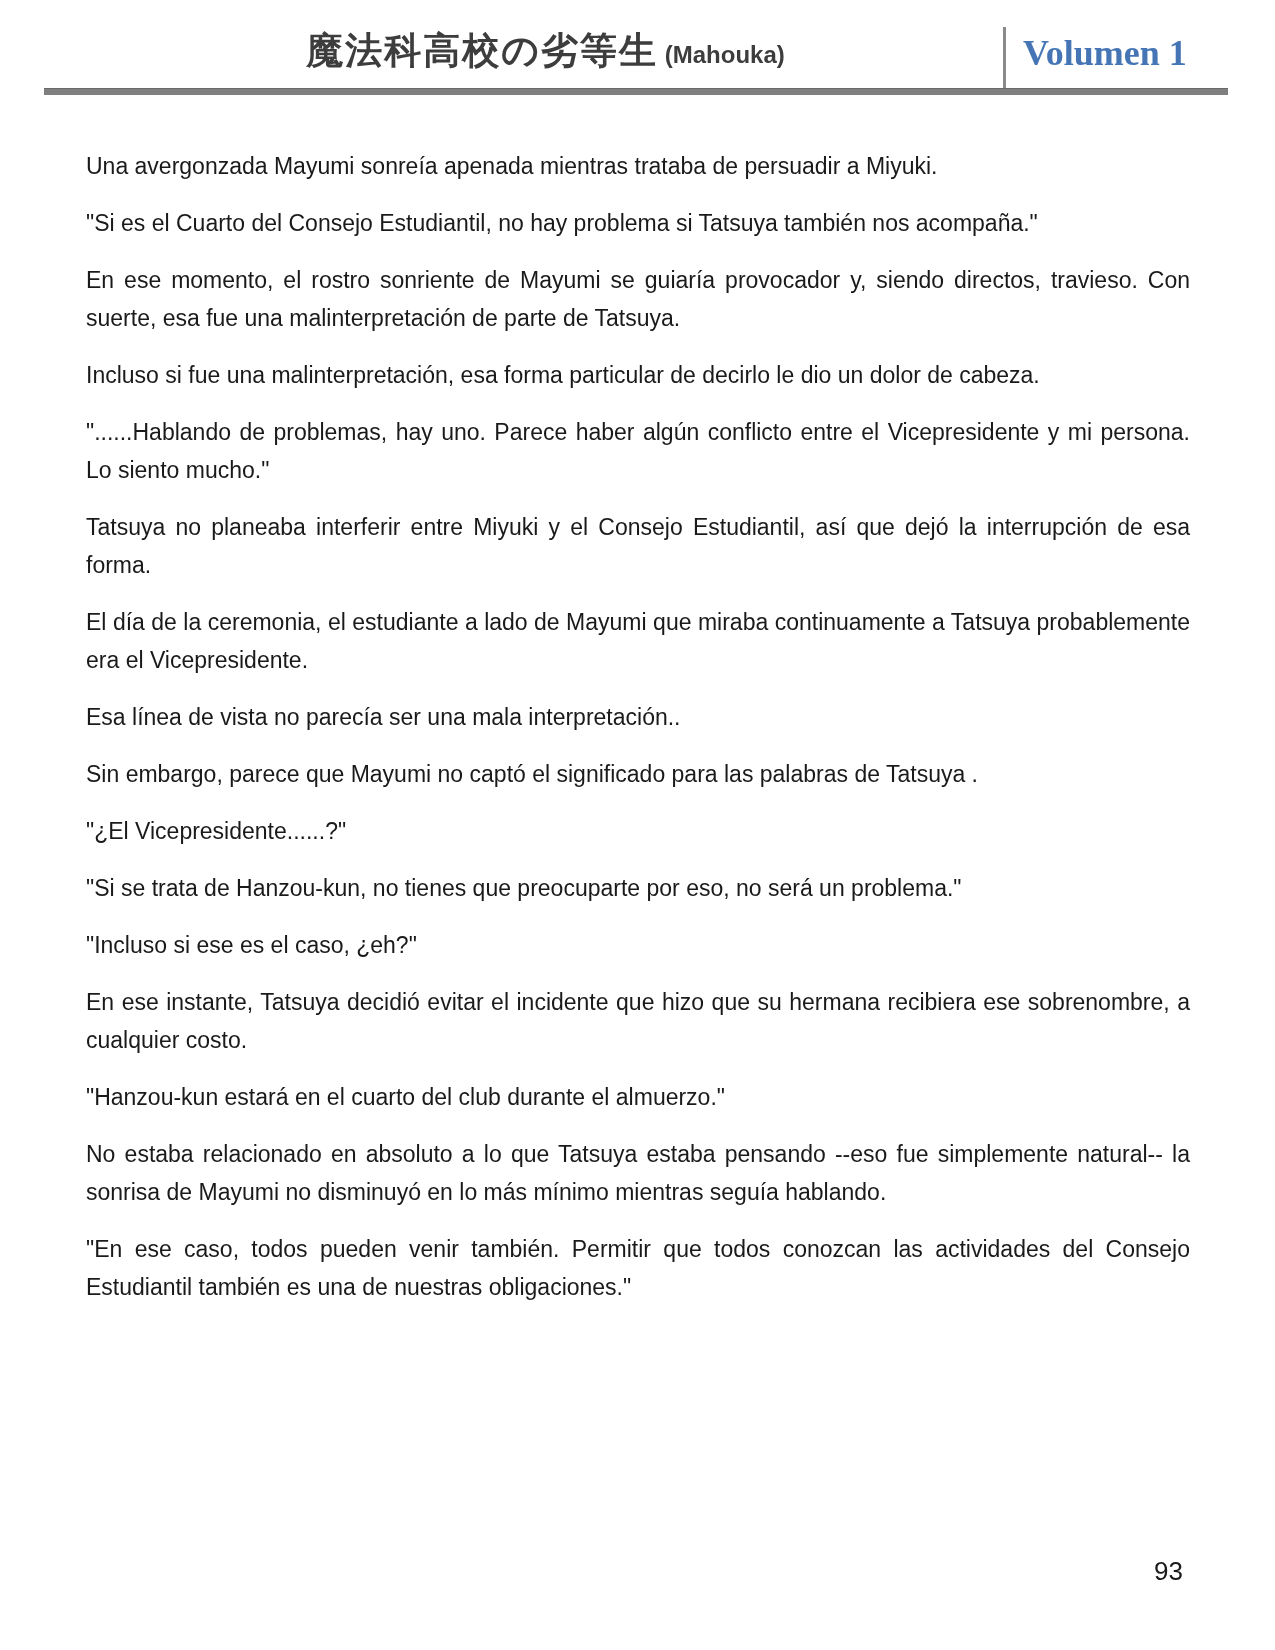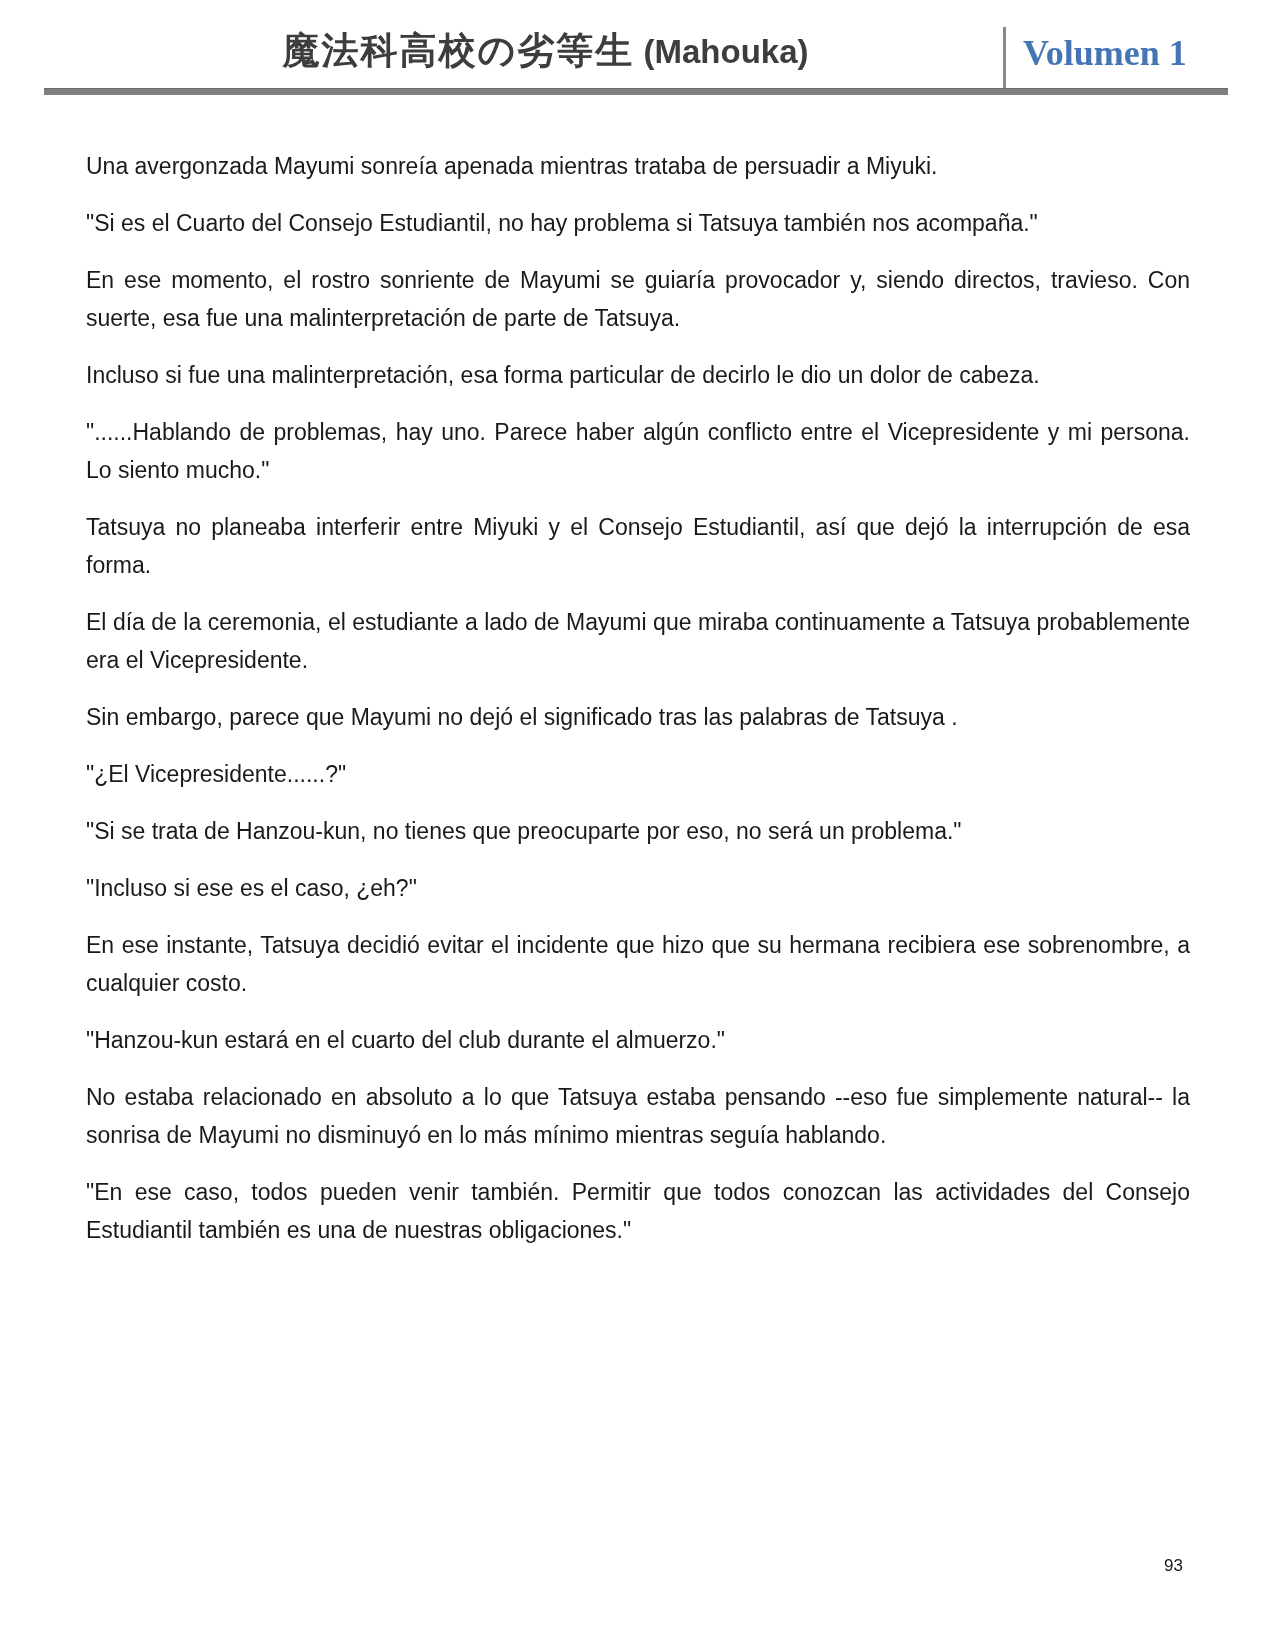--- a/index.html
+++ b/index.html
@@ -31,21 +31,21 @@
   }
   .title-jp {
     font-family: "Liberation Serif", "DejaVu Serif", serif;
     font-size: 37px;
     font-weight: 600;
     letter-spacing: 2px;
     margin-left: 44px;
   }
   .title-suffix {
     font-family: "Liberation Sans", sans-serif;
-    font-size: 33px;
+    font-size: 24px;
     font-weight: 700;
   }
   .header-divider {
     position: absolute;
     left: 1003px;
     top: 27px;
     width: 3px;
     height: 61px;
     background: #8a8a8a;
   }
@@ -81,21 +81,21 @@
     text-align: justify;
   }
   .body-text p {
     margin: 0 0 19px 0;
   }
   
   .page-number {
     position: absolute;
     top: 1556px;
     right: 92px;
-    font-size: 17px;
+    font-size: 26px;
     color: #1a1a1a;
   }
 </style>
 </head>
 <body>
 
 <div class="page">
 
   <header class="header">
     <div class="header-title">
@@ -107,21 +107,22 @@
   </header>
 
   <main class="body-text">
     <p>Una avergonzada Mayumi sonreía apenada mientras trataba de persuadir a Miyuki.</p>
     <p>"Si es el Cuarto del Consejo Estudiantil, no hay problema si Tatsuya también nos acompaña."</p>
     <p>En ese momento, el rostro sonriente de Mayumi se guiaría provocador y, siendo directos, travieso. Con suerte, esa fue una malinterpretación de parte de Tatsuya.</p>
     <p>Incluso si fue una malinterpretación, esa forma particular de decirlo le dio un dolor de cabeza.</p>
     <p>"......Hablando de problemas, hay uno. Parece haber algún conflicto entre el Vicepresidente y mi persona. Lo siento mucho."</p>
     <p>Tatsuya no planeaba interferir entre Miyuki y el Consejo Estudiantil, así que dejó la interrupción de esa forma.</p>
     <p>El día de la ceremonia, el estudiante a lado de Mayumi que miraba continuamente a Tatsuya probablemente era el Vicepresidente.</p>
-    <p>Sin embargo, parece que Mayumi no dejó el significado tras las palabras de Tatsuya .</p>
+    <p>Esa línea de vista no parecía ser una mala interpretación..</p>
+    <p>Sin embargo, parece que Mayumi no captó el significado para las palabras de Tatsuya .</p>
     <p>"¿El Vicepresidente......?"</p>
     <p>"Si se trata de Hanzou-kun, no tienes que preocuparte por eso, no será un problema."</p>
     <p>"Incluso si ese es el caso, ¿eh?"</p>
     <p>En ese instante, Tatsuya decidió evitar el incidente que hizo que su hermana recibiera ese sobrenombre, a cualquier costo.</p>
     <p>"Hanzou-kun estará en el cuarto del club durante el almuerzo."</p>
     <p>No estaba relacionado en absoluto a lo que Tatsuya estaba pensando --eso fue simplemente natural-- la sonrisa de Mayumi no disminuyó en lo más mínimo mientras seguía hablando.</p>
     <p>"En ese caso, todos pueden venir también. Permitir que todos conozcan las actividades del Consejo Estudiantil también es una de nuestras obligaciones."</p>
   </main>
 
   <div class="page-number">93</div>

